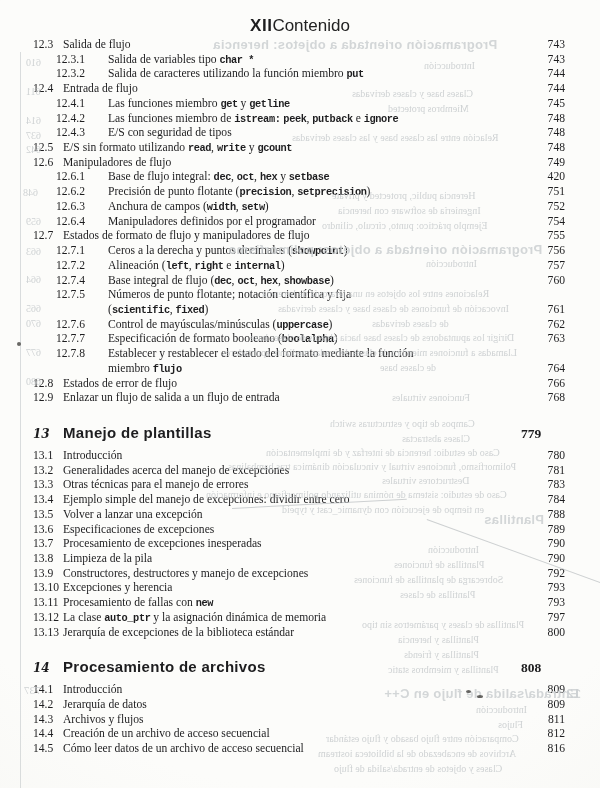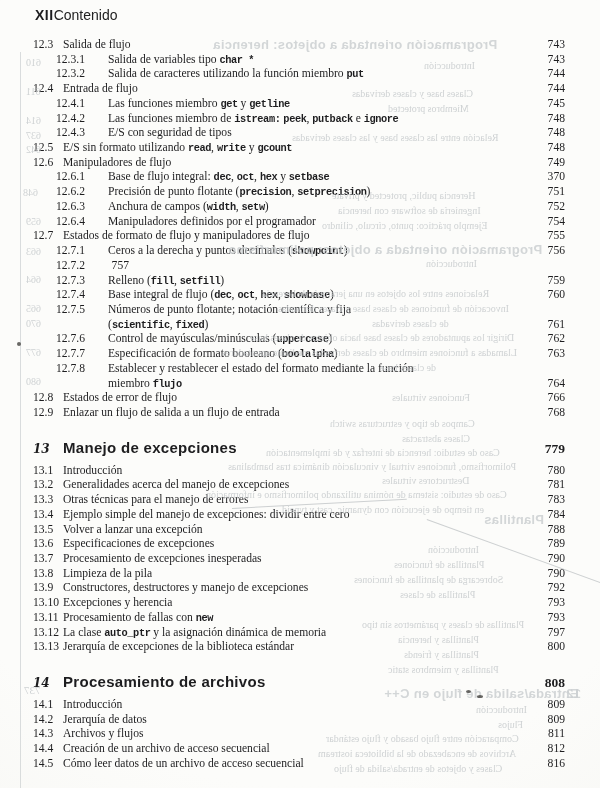--- a/index.html
+++ b/index.html
@@ -5,40 +5,40 @@
   html,body{margin:0;padding:0;background:#e8e8e6;}
   .page{
     position:relative;
     width:600px;height:788px;
     overflow:hidden;
     background:radial-gradient(130% 105% at 50% 42%, #fcfcfa 55%, #f2f2ee 100%);
     font-family:"Liberation Serif",serif;
     color:#1d1d1f;
   }
   
-  .hdr{position:absolute;top:7px;left:35px;right:35px;display:flex;justify-content:flex-start;
-       font-family:"Liberation Sans",sans-serif;font-size:14px;}
+  .hdr{position:absolute;top:16px;left:35px;right:35px;display:flex;justify-content:center;
+       font-family:"Liberation Sans",sans-serif;font-size:17px;}
   .hdr .folio{font-weight:bold;letter-spacing:.5px;}
   .hdr .rtitle{font-weight:normal;color:#222;}
   
   .toc{position:absolute;left:33px;top:38px;width:532px;}
   .row{display:flex;line-height:14.72px;font-size:11.6px;}
   .row .num{flex:0 0 30px;white-space:nowrap;}
   .row.l2{margin-left:23px;}
   .row.l2 .num{flex:0 0 52px;}
   .row .title{flex:1;min-width:0;}
   .row .tl{white-space:nowrap;overflow:visible;}
   .row .pg{flex:0 0 44px;text-align:right;align-self:flex-end;white-space:nowrap;}
   .row.l2 .pg{flex-basis:21px;}
   code{font-family:"Liberation Mono",monospace;font-weight:bold;font-size:10.3px;letter-spacing:-0.4px;}
   .ch{display:flex;align-items:baseline;margin:18px 0 7px 0;}
   .ch.ch14{}
   .ch .ch-num{flex:0 0 30px;font-family:"DejaVu Serif",serif;font-style:italic;font-weight:bold;font-size:12px;}
   .ch .ch-title{flex:1;font-family:"Liberation Sans",sans-serif;font-weight:bold;font-size:15px;letter-spacing:.3px;}
-  .ch .ch-pg{flex:0 0 44px;text-align:right;font-family:"Liberation Serif",serif;font-weight:bold;font-size:13.5px;}
+  .ch .ch-pg{flex:0 0 44px;font-family:"Liberation Serif",serif;font-weight:bold;font-size:13.5px;}
   
   .ghost{position:absolute;transform:scaleX(-1);white-space:nowrap;color:#c7cbcd;opacity:.85;
          filter:blur(.35px);font-family:"Liberation Serif",serif;pointer-events:none;}
   .ghost.ghead{font-family:"Liberation Sans",sans-serif;font-weight:bold;color:#ccd0d2;letter-spacing:.3px;}
   .scratch{position:absolute;height:1px;background:#aeb3b6;transform-origin:0 0;opacity:.6;}
   .speck{position:absolute;background:#44423f;border-radius:50%;opacity:.8;}
   .edge-line{position:absolute;left:20px;top:52px;bottom:0;width:1px;background:#cdd1d3;opacity:.75;}
 </style>
 </head>
 <body>
@@ -113,21 +113,21 @@
         <span class="title">
           <div class="tl"><span>Manipuladores de flujo</span></div>
         </span>
         <span class="pg">749</span>
       </div>
       <div class="row l2">
         <span class="num">12.6.1</span>
         <span class="title">
           <div class="tl"><span>Base de flujo integral: </span><code>dec</code><span>, </span><code>oct</code><span>, </span><code>hex</code><span> y </span><code>setbase</code></div>
         </span>
-        <span class="pg">370</span>
+        <span class="pg">420</span>
       </div>
       <div class="row l2">
         <span class="num">12.6.2</span>
         <span class="title">
           <div class="tl"><span>Precisión de punto flotante (</span><code>precision</code><span>, </span><code>setprecision</code><span>)</span></div>
         </span>
         <span class="pg">751</span>
       </div>
       <div class="row l2">
         <span class="num">12.6.3</span>
@@ -152,28 +152,24 @@
       </div>
       <div class="row l2">
         <span class="num">12.7.1</span>
         <span class="title">
           <div class="tl"><span>Ceros a la derecha y puntos decimales (</span><code>showpoint</code><span>)</span></div>
         </span>
         <span class="pg">756</span>
       </div>
       <div class="row l2">
         <span class="num">12.7.2</span>
+        <span class="title">
+          <div class="tl"><span>Alineación (</span><code>left</code><span>, </span><code>right</code><span> e </span><code>internal</code><span>)</span></div>
+        </span>
         <span class="pg">757</span>
-      </div>
-      <div class="row l2">
-        <span class="num">12.7.3</span>
-        <span class="title">
-          <div class="tl"><span>Relleno (</span><code>fill</code><span>, </span><code>setfill</code><span>)</span></div>
-        </span>
-        <span class="pg">759</span>
       </div>
       <div class="row l2">
         <span class="num">12.7.4</span>
         <span class="title">
           <div class="tl"><span>Base integral de flujo (</span><code>dec</code><span>, </span><code>oct</code><span>, </span><code>hex</code><span>, </span><code>showbase</code><span>)</span></div>
         </span>
         <span class="pg">760</span>
       </div>
       <div class="row l2">
         <span class="num">12.7.5</span>
@@ -214,21 +210,21 @@
       </div>
       <div class="row l1">
         <span class="num">12.9</span>
         <span class="title">
           <div class="tl"><span>Enlazar un flujo de salida a un flujo de entrada</span></div>
         </span>
         <span class="pg">768</span>
       </div>
       <div class="ch ch13">
         <span class="ch-num">13</span>
-        <span class="ch-title">Manejo de excepciones</span>
+        <span class="ch-title">Manejo de plantillas</span>
         <span class="ch-pg">779</span>
       </div>
       <div class="row l1">
         <span class="num">13.1</span>
         <span class="title">
           <div class="tl"><span>Introducción</span></div>
         </span>
         <span class="pg">780</span>
       </div>
       <div class="row l1">

